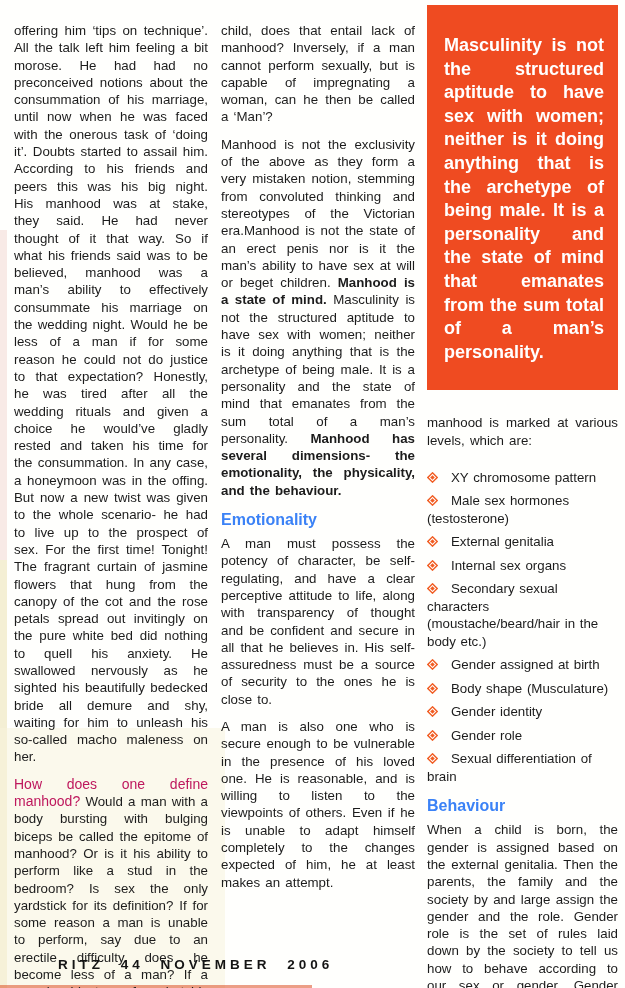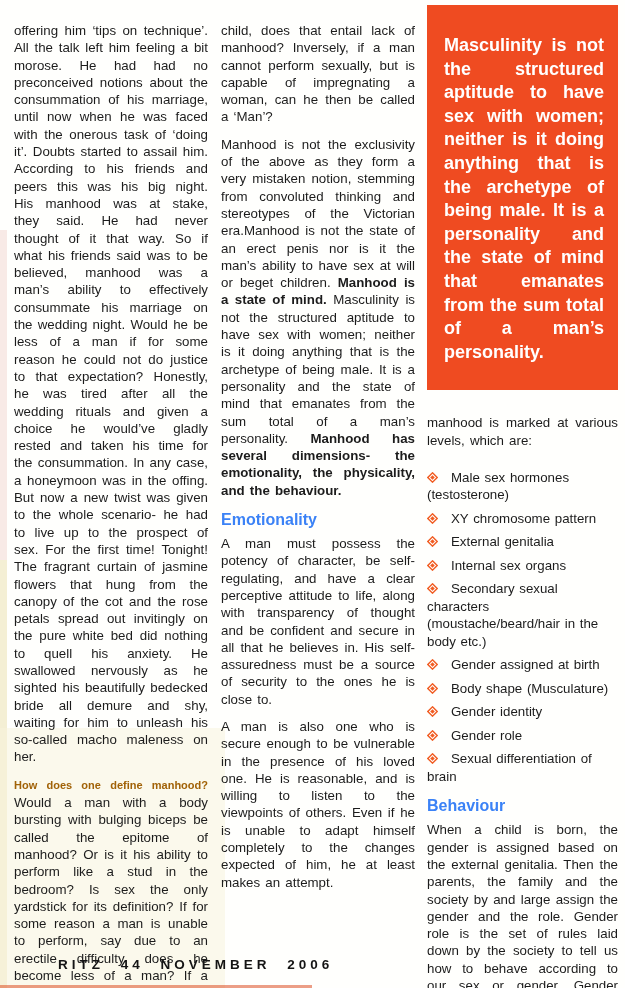--- a/index.html
+++ b/index.html
@@ -16,21 +16,21 @@
   .bottom-line{position:absolute;left:0;bottom:0;width:312px;height:3px;background:#dd4f24;opacity:.55;}
 
   .col{position:absolute;top:22px;z-index:2;}
   .col-1{left:14px;width:194px;}
   .col-2{left:221px;width:194px;}
   .col-3{left:427px;top:5px;width:191px;}
 
   p{margin:0 0 10px 0;font-size:13.3px;line-height:17.3px;text-align:justify;word-spacing:1.5px;}
   p.last{margin-bottom:0;}
 
-  .runin-heading{color:#a16207;font-weight:bold;font-size:11px;}
+  .runin-heading{color:#be185d;font-weight:normal;font-size:14px;}
   h3.orange{color:#3b82f6;font-size:16px;line-height:18px;margin:12px 0 6px 0;font-weight:bold;}
 
   .quote-box{
     background:#ef4b21;color:#ffffff;
     padding:29px 14px 26px 17px;
     font-weight:bold;font-size:18px;line-height:23.6px;
     text-align:justify;word-spacing:1px;
     margin-bottom:24px;
   }
 
@@ -71,25 +71,25 @@
 
 </div>
 
 <div class="col col-3">
   <div class="quote-box">Masculinity is not the structured aptitude to have sex with women; neither is it doing anything that is the archetype of being male.  It is a personality and the state of mind that emanates from the sum total of a man’s personality.</div>
   <p class="intro">manhood is marked at various levels, which are:</p>
   <ul class="bullet-list">
     <li><svg class="dia" viewBox="0 0 12 12">
           <path d="M6 0.9 L11.1 6 L6 11.1 L0.9 6 Z" fill="none" stroke="#f15c22" stroke-width="1.5"></path>
           <path d="M6 3.5 L8.5 6 L6 8.5 L3.5 6 Z" fill="#f15c22"></path>
-        </svg><span>Male sex hormones (testosterone)</span></li>
+        </svg><span>XY chromosome pattern</span></li>
     <li><svg class="dia" viewBox="0 0 12 12">
           <path d="M6 0.9 L11.1 6 L6 11.1 L0.9 6 Z" fill="none" stroke="#f15c22" stroke-width="1.5"></path>
           <path d="M6 3.5 L8.5 6 L6 8.5 L3.5 6 Z" fill="#f15c22"></path>
-        </svg><span>XY chromosome pattern</span></li>
+        </svg><span>Male sex hormones (testosterone)</span></li>
     <li><svg class="dia" viewBox="0 0 12 12">
           <path d="M6 0.9 L11.1 6 L6 11.1 L0.9 6 Z" fill="none" stroke="#f15c22" stroke-width="1.5"></path>
           <path d="M6 3.5 L8.5 6 L6 8.5 L3.5 6 Z" fill="#f15c22"></path>
         </svg><span>External genitalia</span></li>
     <li><svg class="dia" viewBox="0 0 12 12">
           <path d="M6 0.9 L11.1 6 L6 11.1 L0.9 6 Z" fill="none" stroke="#f15c22" stroke-width="1.5"></path>
           <path d="M6 3.5 L8.5 6 L6 8.5 L3.5 6 Z" fill="#f15c22"></path>
         </svg><span>Internal sex organs</span></li>
     <li><svg class="dia" viewBox="0 0 12 12">
           <path d="M6 0.9 L11.1 6 L6 11.1 L0.9 6 Z" fill="none" stroke="#f15c22" stroke-width="1.5"></path>

